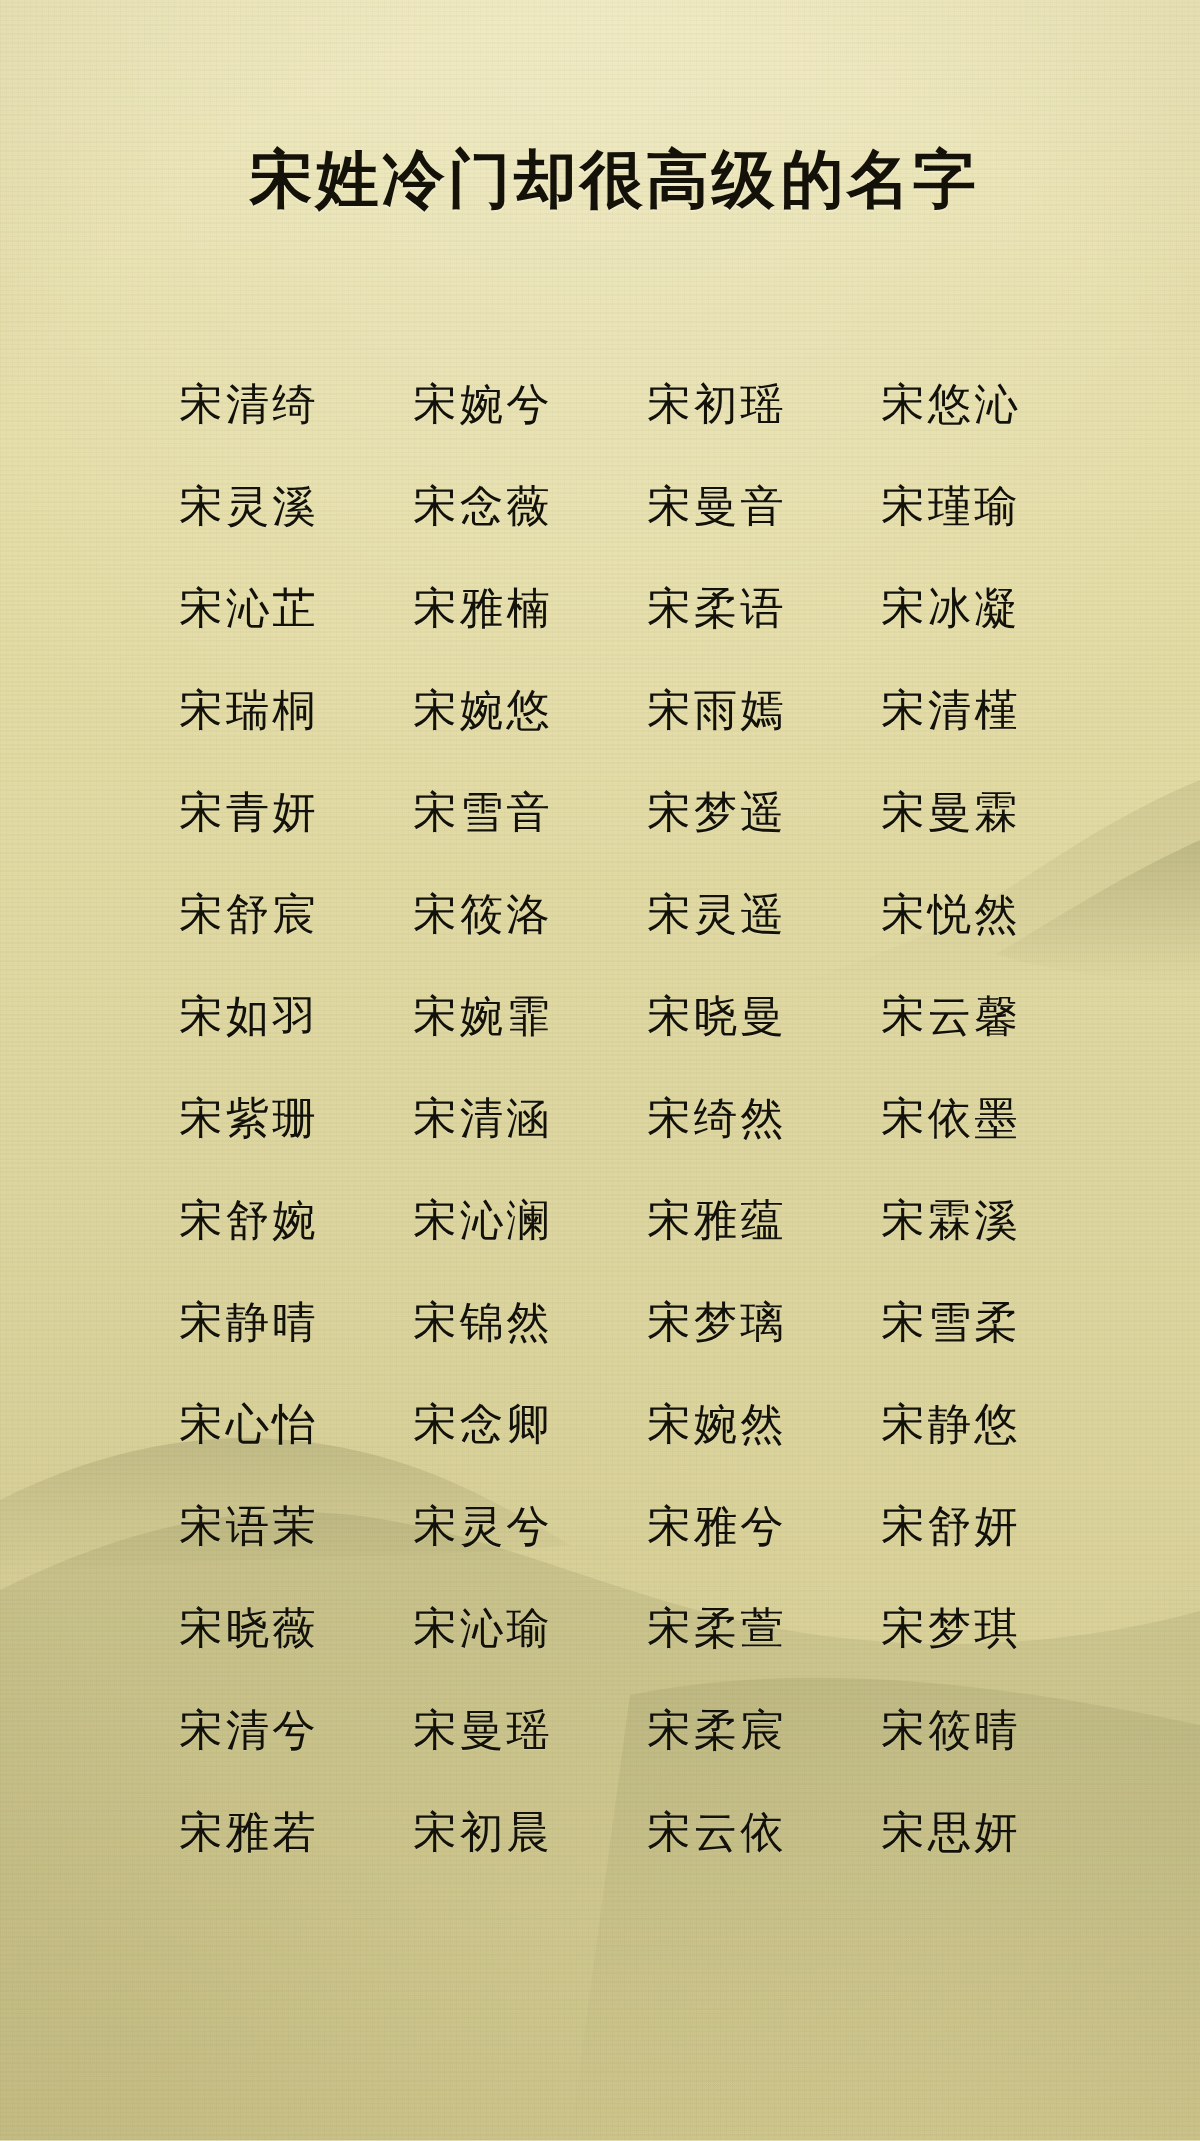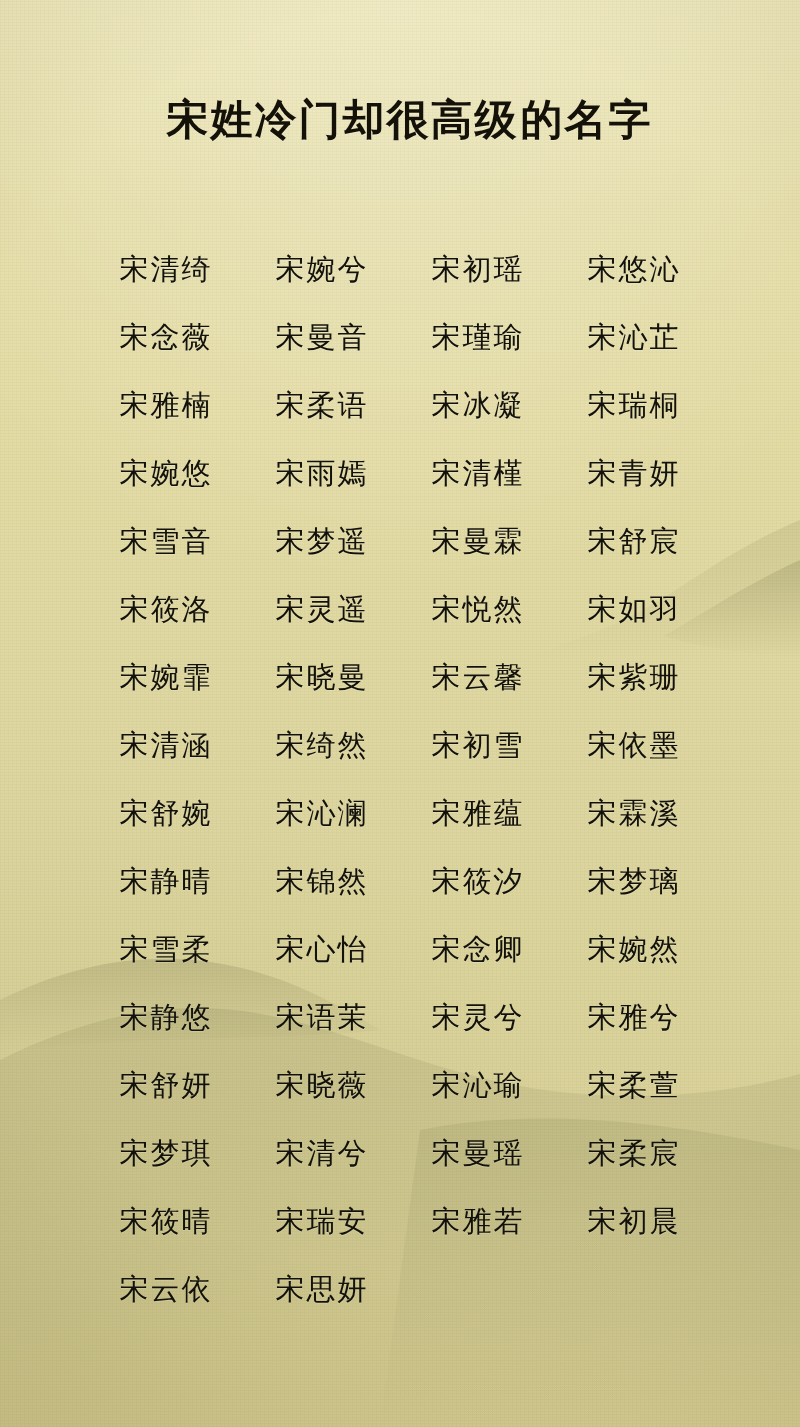--- a/index.html
+++ b/index.html
@@ -144,20 +144,21 @@
 <div class="title-wrap">
   <div class="title"><span class="hl">宋姓冷门却很高级</span><span>的名字</span></div>
 </div>
 
 <div class="grid">
   <div class="cell">宋清绮</div>
   <div class="cell">宋婉兮</div>
   <div class="cell">宋初瑶</div>
   <div class="cell">宋悠沁</div>
 
+  <div class="cell">宋灵溪</div>
   <div class="cell">宋念薇</div>
   <div class="cell">宋曼音</div>
   <div class="cell">宋瑾瑜</div>
   <div class="cell">宋沁芷</div>
 
   <div class="cell">宋雅楠</div>
   <div class="cell">宋柔语</div>
   <div class="cell">宋冰凝</div>
   <div class="cell">宋瑞桐</div>
   <div class="cell">宋婉悠</div>
@@ -175,31 +176,29 @@
   <div class="cell">宋悦然</div>
 
   <div class="cell">宋如羽</div>
   <div class="cell">宋婉霏</div>
   <div class="cell">宋晓曼</div>
   <div class="cell">宋云馨</div>
   <div class="cell">宋紫珊</div>
 
   <div class="cell">宋清涵</div>
   <div class="cell">宋绮然</div>
-  <div class="cell">宋初雪</div>
   <div class="cell">宋依墨</div>
   <div class="cell">宋舒婉</div>
 
   <div class="cell">宋沁澜</div>
   <div class="cell">宋雅蕴</div>
   <div class="cell">宋霖溪</div>
   <div class="cell">宋静晴</div>
   <div class="cell">宋锦然</div>
 
-  <div class="cell">宋筱汐</div>
   <div class="cell">宋梦璃</div>
   <div class="cell">宋雪柔</div>
   <div class="cell">宋心怡</div>
 
   <div class="cell">宋念卿</div>
   <div class="cell">宋婉然</div>
   <div class="cell">宋静悠</div>
   <div class="cell">宋语茉</div>
   <div class="cell">宋灵兮</div>
 
@@ -208,18 +207,17 @@
   <div class="cell">宋晓薇</div>
   <div class="cell">宋沁瑜</div>
   <div class="cell">宋柔萱</div>
 
   <div class="cell">宋梦琪</div>
   <div class="cell">宋清兮</div>
   <div class="cell">宋曼瑶</div>
   <div class="cell">宋柔宸</div>
   <div class="cell">宋筱晴</div>
 
-  <div class="cell">宋瑞安</div>
   <div class="cell">宋雅若</div>
   <div class="cell">宋初晨</div>
   <div class="cell">宋云依</div>
   <div class="cell">宋思妍</div>
 </div>
 
 </body></html>

